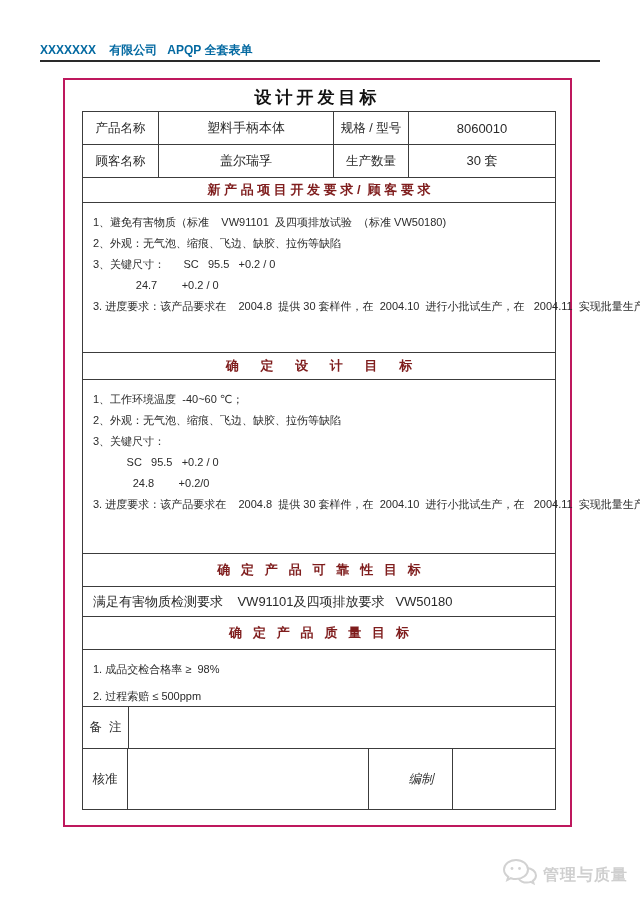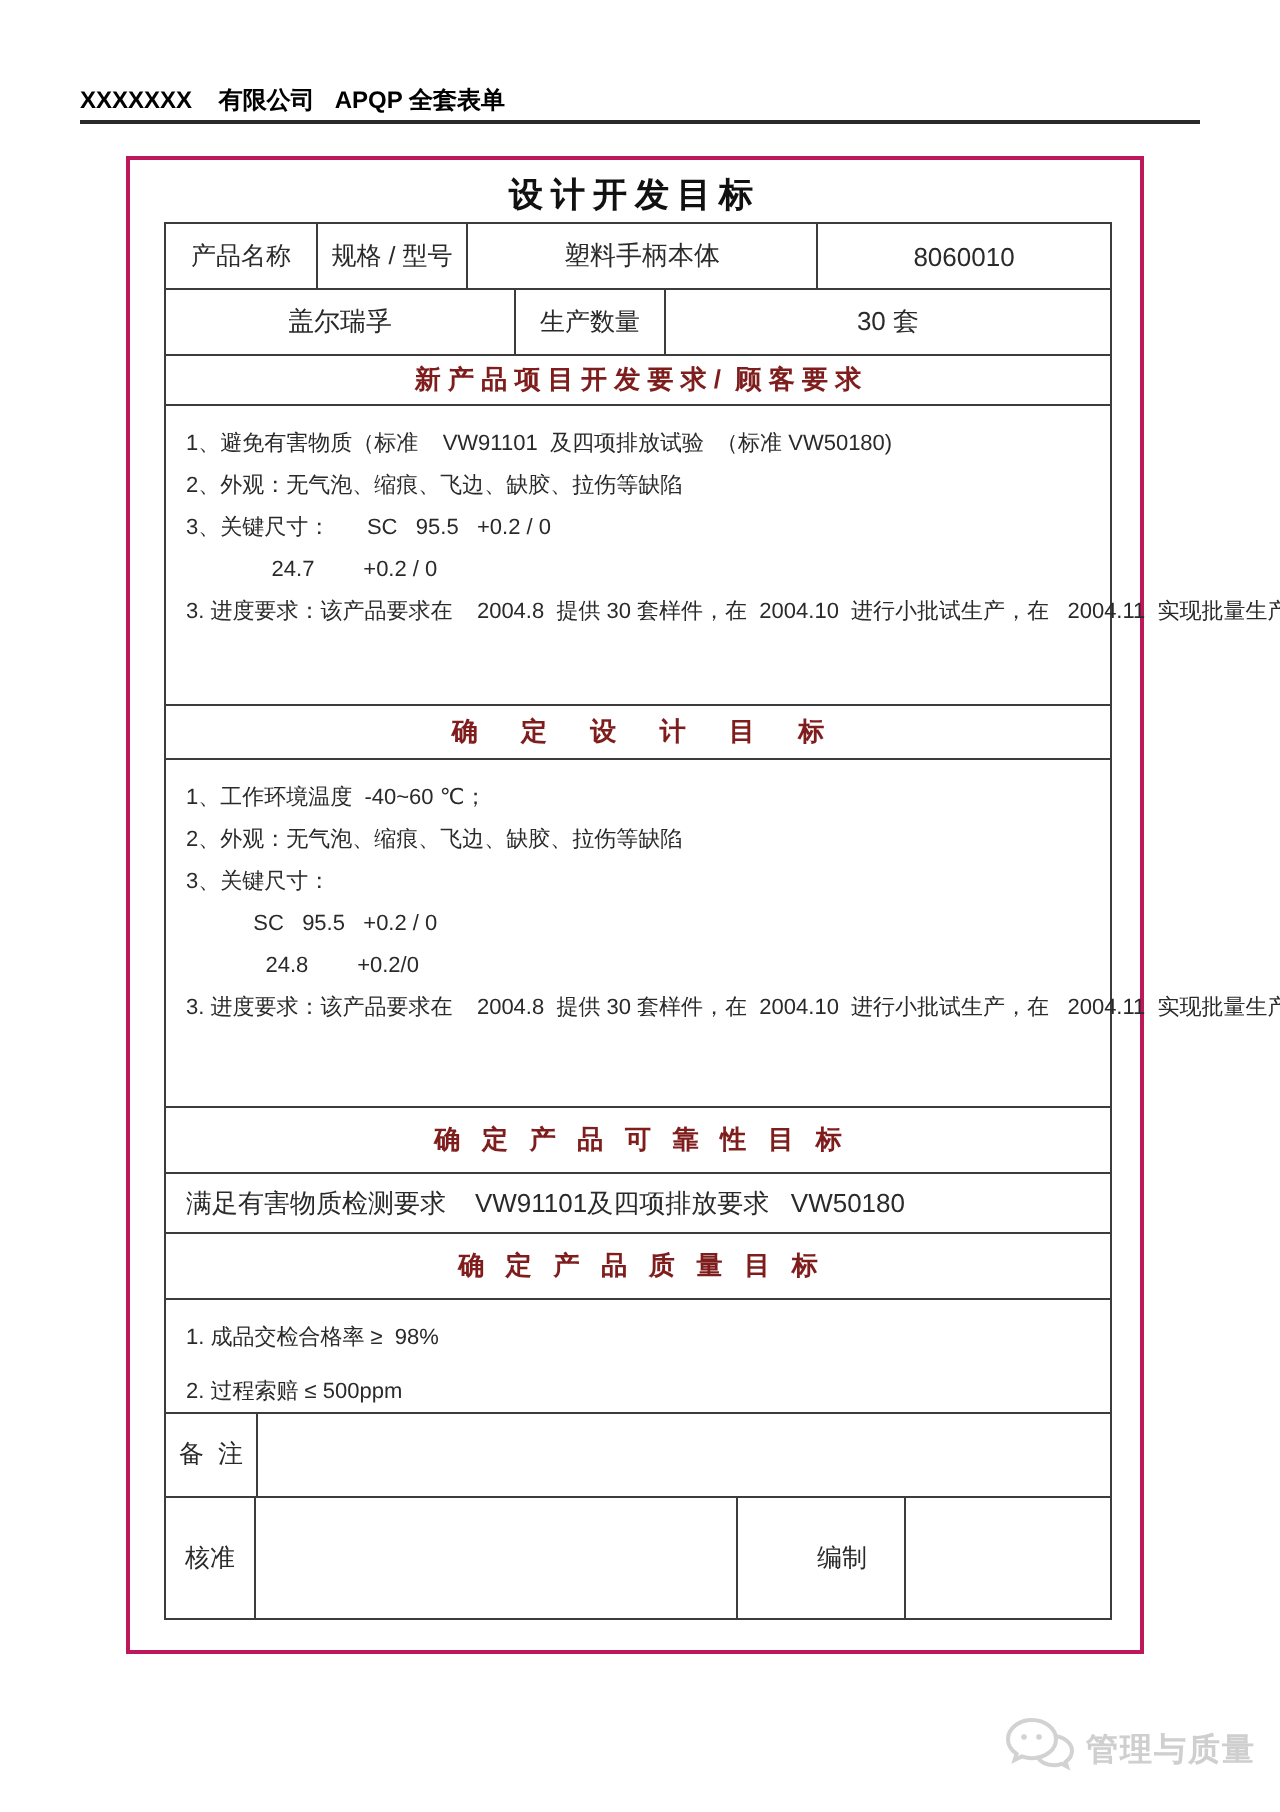--- a/index.html
+++ b/index.html
@@ -4,21 +4,21 @@
 <style>
   html,body{margin:0;padding:0;}
   body{
     width:640px;height:906px;background:#ffffff;position:relative;
     font-family:"Liberation Sans","DejaVu Sans",sans-serif;color:#222;
     overflow:hidden;
   }
   
   .page-header{
     position:absolute;left:40px;top:42px;width:560px;
-    font-size:12px;font-weight:bold;color:#000000;white-space:pre;
+    font-size:12px;font-weight:bold;color:#0369a1;white-space:pre;
   }
   .header-rule{
     position:absolute;left:40px;top:60px;width:560px;height:0;
     border-top:2px solid #2a2a2a;
   }
   
   .form-box{
     position:absolute;left:63px;top:78px;width:509px;height:749px;
     border:2px solid #be185d;background:#fff;box-sizing:border-box;
   }
@@ -63,26 +63,27 @@
 <div class="page-header">XXXXXXX    有限公司   APQP 全套表单</div>
 <div class="header-rule"></div>
 
 <div class="form-box">
   <div class="form-title">设计开发目标</div>
 
   <div class="itable">
 
     <div class="row" style="height:33px;">
       <div class="cell c-center lbl" style="width:76px;">产品名称</div>
+      <div class="cell c-center val" style="width:175px;">塑料手柄本体</div>
       <div class="cell c-center lbl" style="width:75px;">规格 / 型号</div>
-      <div class="cell c-center val" style="width:175px;">塑料手柄本体</div>
       <div class="cell c-center val" style="flex:1;">8060010</div>
     </div>
 
     <div class="row" style="height:33px;">
+      <div class="cell c-center lbl" style="width:76px;">顾客名称</div>
       <div class="cell c-center val" style="width:175px;">盖尔瑞孚</div>
       <div class="cell c-center lbl" style="width:75px;">生产数量</div>
       <div class="cell c-center val" style="flex:1;">30 套</div>
     </div>
 
     <div class="row" style="height:25px;">
       <div class="cell sec-header">新 产 品 项 目 开 发 要 求 /  顾 客 要 求</div>
     </div>
 
     <div class="row" style="height:150px;">
@@ -130,21 +131,21 @@
     </div>
 
     <div class="row" style="height:42px;">
       <div class="cell c-center lbl" style="width:46px;">备  注</div>
       <div class="cell" style="flex:1;"></div>
     </div>
 
     <div class="row" style="height:60px;gap:21px;">
       <div class="cell c-center lbl" style="width:45px;">核准</div>
       <div class="cell" style="width:220px;"></div>
-      <div class="cell c-center lbl" style="width:63px;">编制</div>
+      <div class="cell c-center lbl" style="width:63px;font-style:italic;">编制</div>
       <div class="cell" style="flex:1;"></div>
     </div>
 
   </div>
 </div>
 
 <div class="watermark">
   <span class="wm-icon">
     <svg width="34" height="28" viewBox="0 0 34 28">
       <path d="M13 2 C6.4 2 1 6.3 1 11.6 C1 14.6 2.7 17.2 5.3 18.9 L4.3 22 L7.9 20.2 C9.4 20.7 11.2 21.1 13 21.1 C19.6 21.1 25 16.9 25 11.6 C25 6.3 19.6 2 13 2 Z" fill="none" stroke="#d2d2d2" stroke-width="2"></path>

